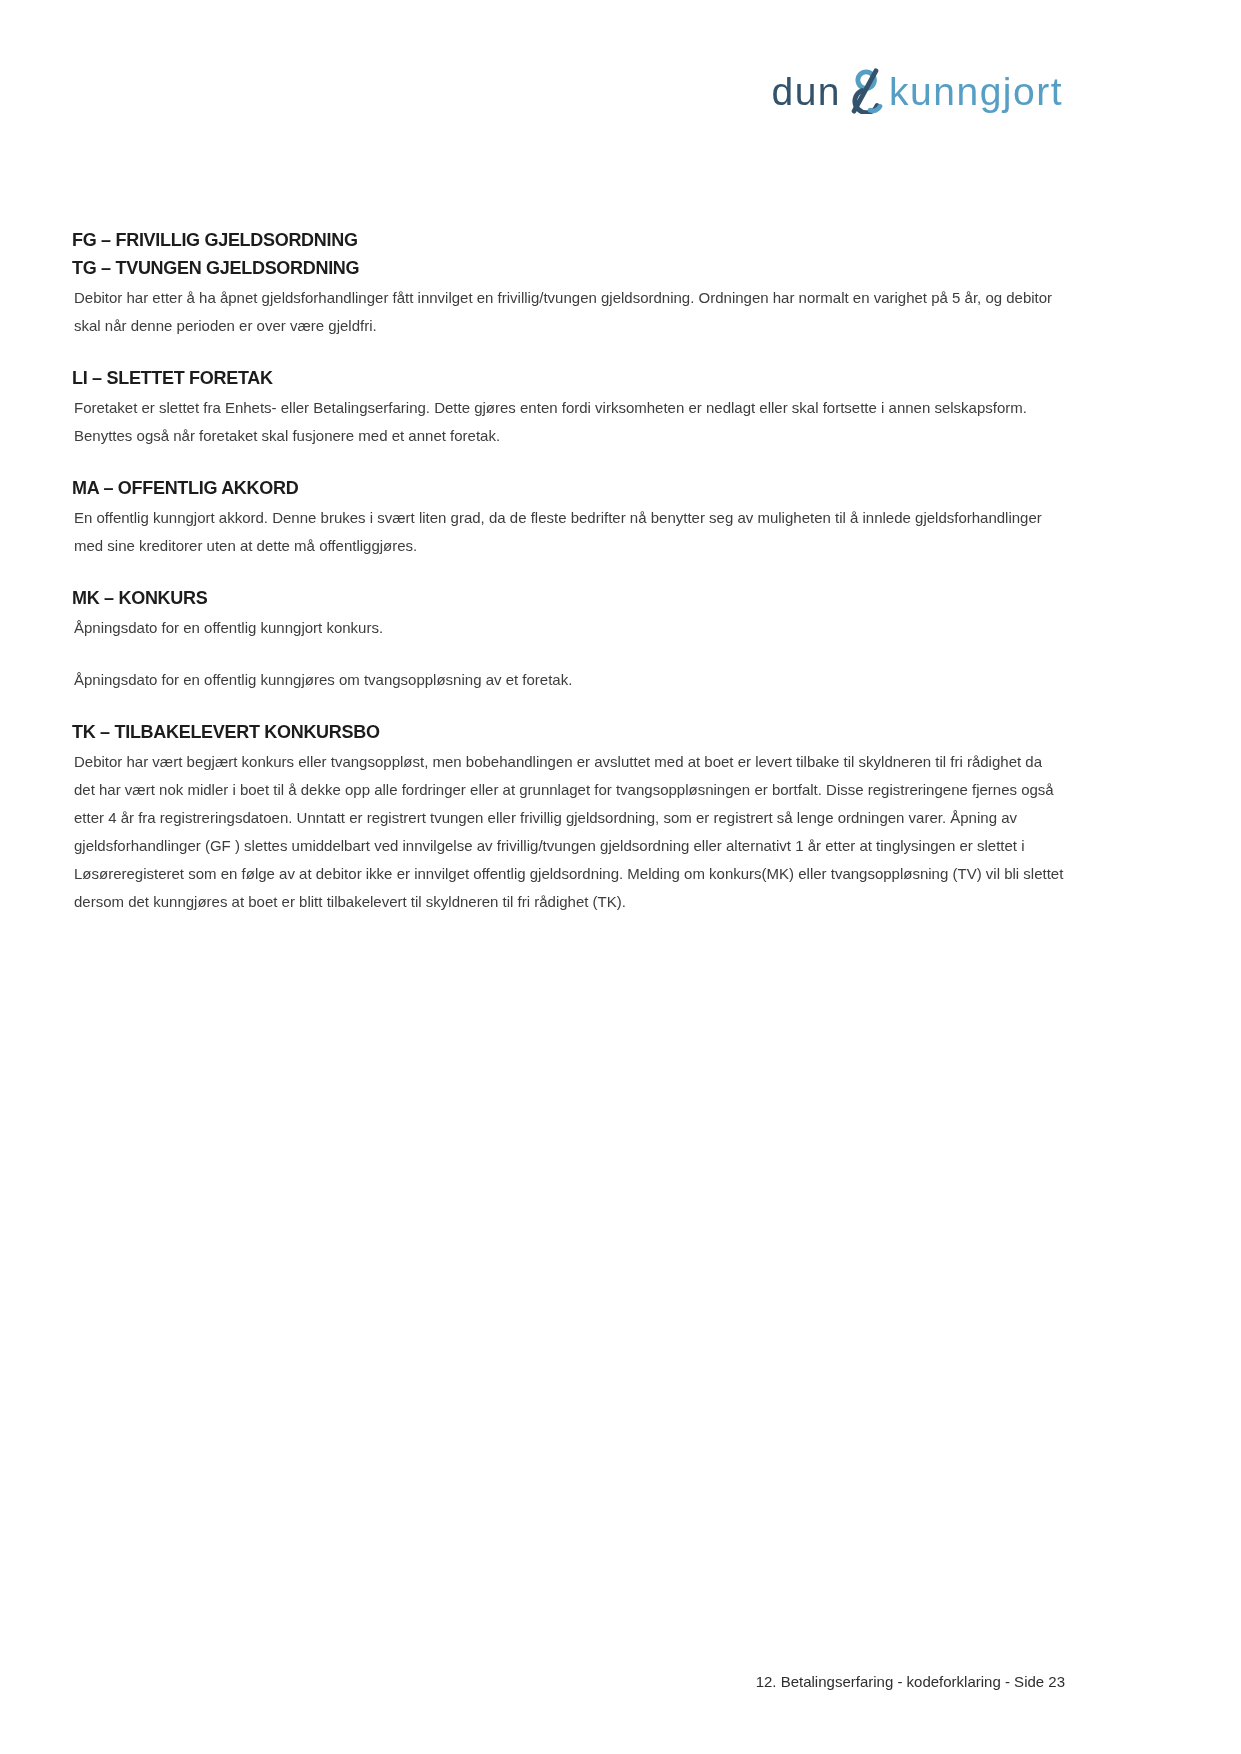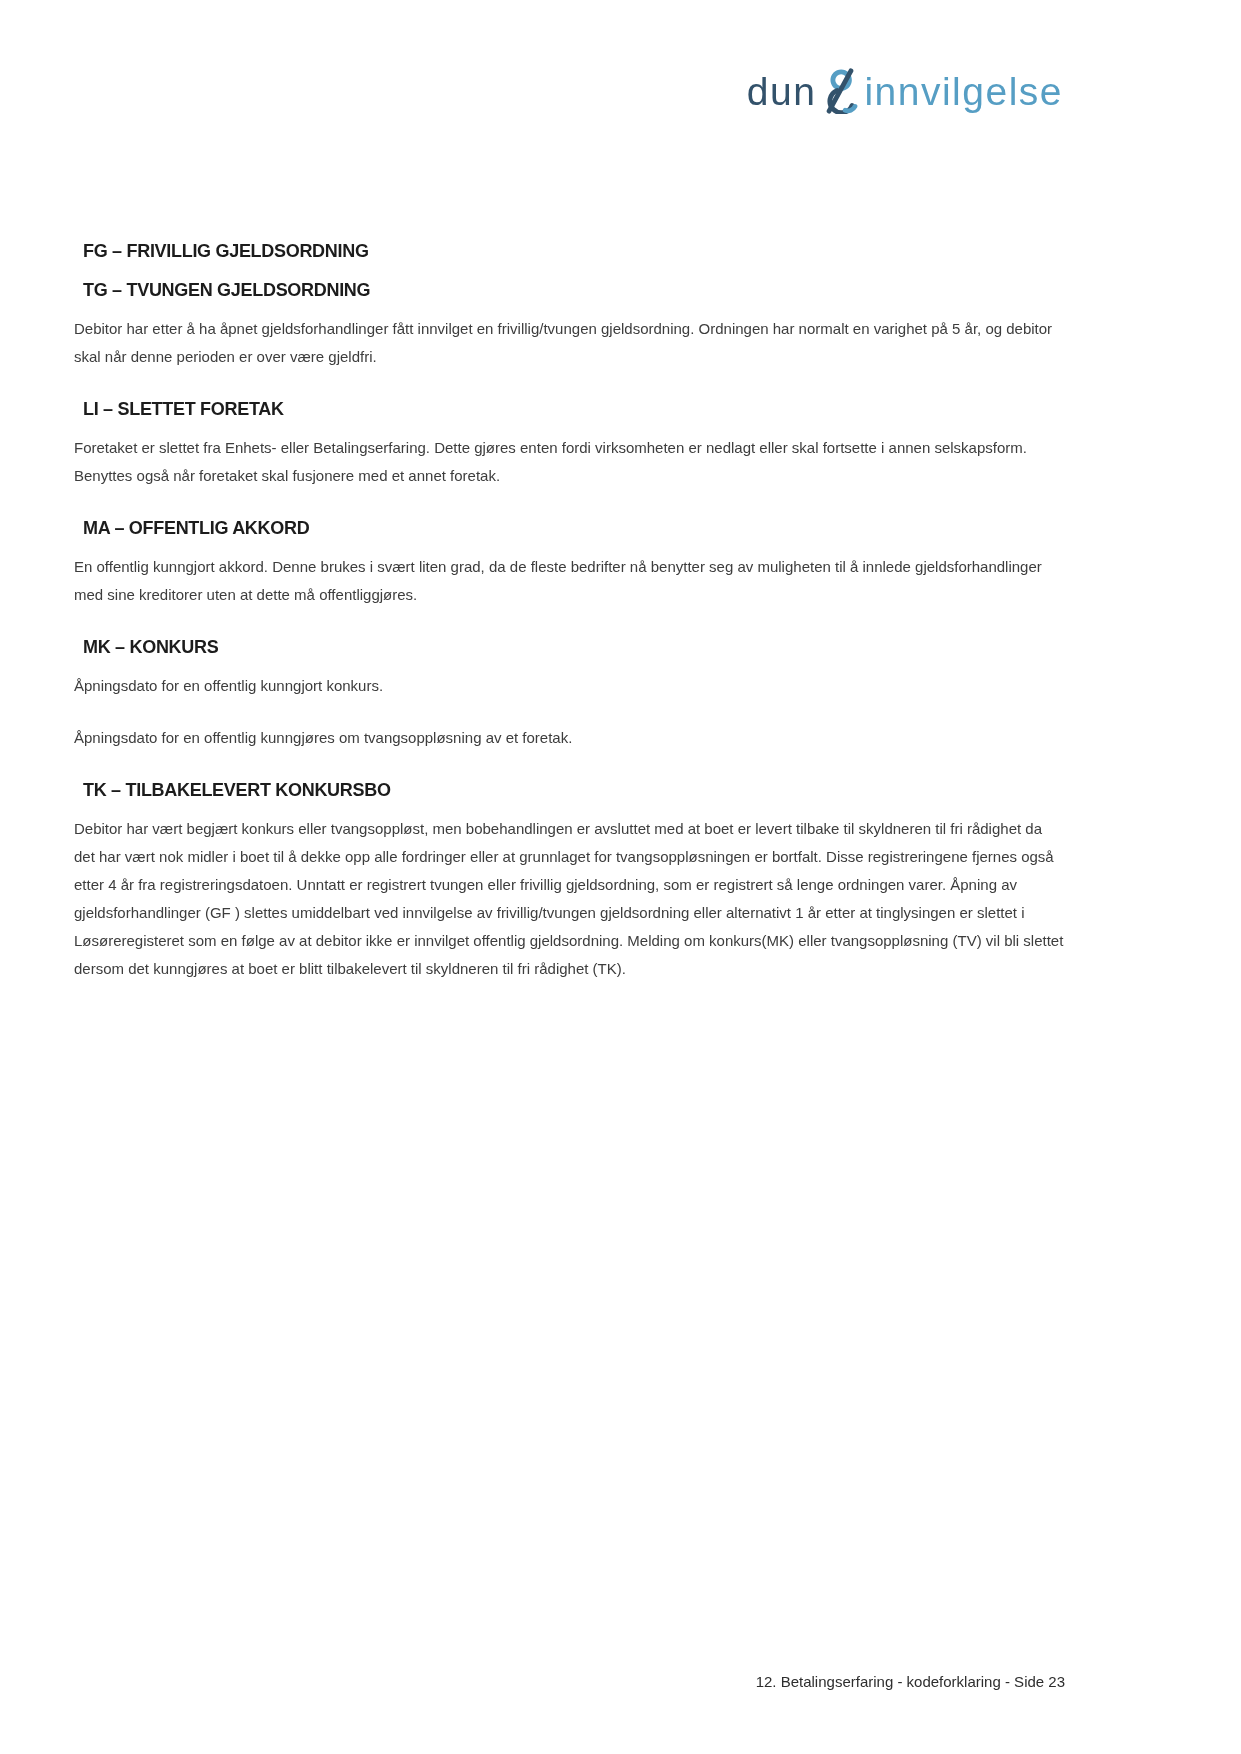--- a/index.html
+++ b/index.html
@@ -43,21 +43,21 @@
   .content {
     position: absolute;
     top: 226px;
     left: 72px;
     width: 996px;
   }
   .section {
     margin: 0 0 24px 0;
   }
   .section-heading {
-    margin: 11px;
+    margin: 0;
     font-size: 18px;
     font-weight: bold;
     letter-spacing: -0.3px;
     line-height: 28px;
     color: #1c1c1c;
   }
   .section-body {
     margin: 2px;
     font-size: 15px;
     line-height: 28px;
@@ -80,21 +80,21 @@
 <div class="page">
 
   <div class="logo">
     <span class="logo-word logo-dun">dun</span>
     <svg class="logo-amp" viewBox="0 0 34 40" aria-hidden="true">
       <circle cx="18" cy="10.5" r="7.2" fill="none" stroke="#569EC4" stroke-width="4.2"></circle>
       <path d="M26.5 2.5 L7.5 37.5" fill="none" stroke="#33526B" stroke-width="4.2" stroke-linecap="round"></path>
       <path d="M14.5 19.5 A10 10 0 1 0 27.5 32.5" fill="none" stroke="#33526B" stroke-width="4.2" stroke-linecap="round"></path>
       <path d="M21.5 36.8 a7 7 0 0 0 8.5 -3.4" fill="none" stroke="#569EC4" stroke-width="4.2" stroke-linecap="round"></path>
     </svg>
-    <span class="logo-word logo-bradstreet">innvilgelse</span>
+    <span class="logo-word logo-bradstreet">kunngjort</span>
   </div>
 
   <div class="content">
 
     <div class="section">
       <h2 class="section-heading">FG – FRIVILLIG GJELDSORDNING</h2>
       <h2 class="section-heading">TG – TVUNGEN GJELDSORDNING</h2>
       <p class="section-body">Debitor har etter å ha åpnet gjeldsforhandlinger fått innvilget en frivillig/tvungen gjeldsordning. Ordningen har normalt en varighet på 5 år, og debitor skal når denne perioden er over være gjeldfri.</p>
     </div>
 

